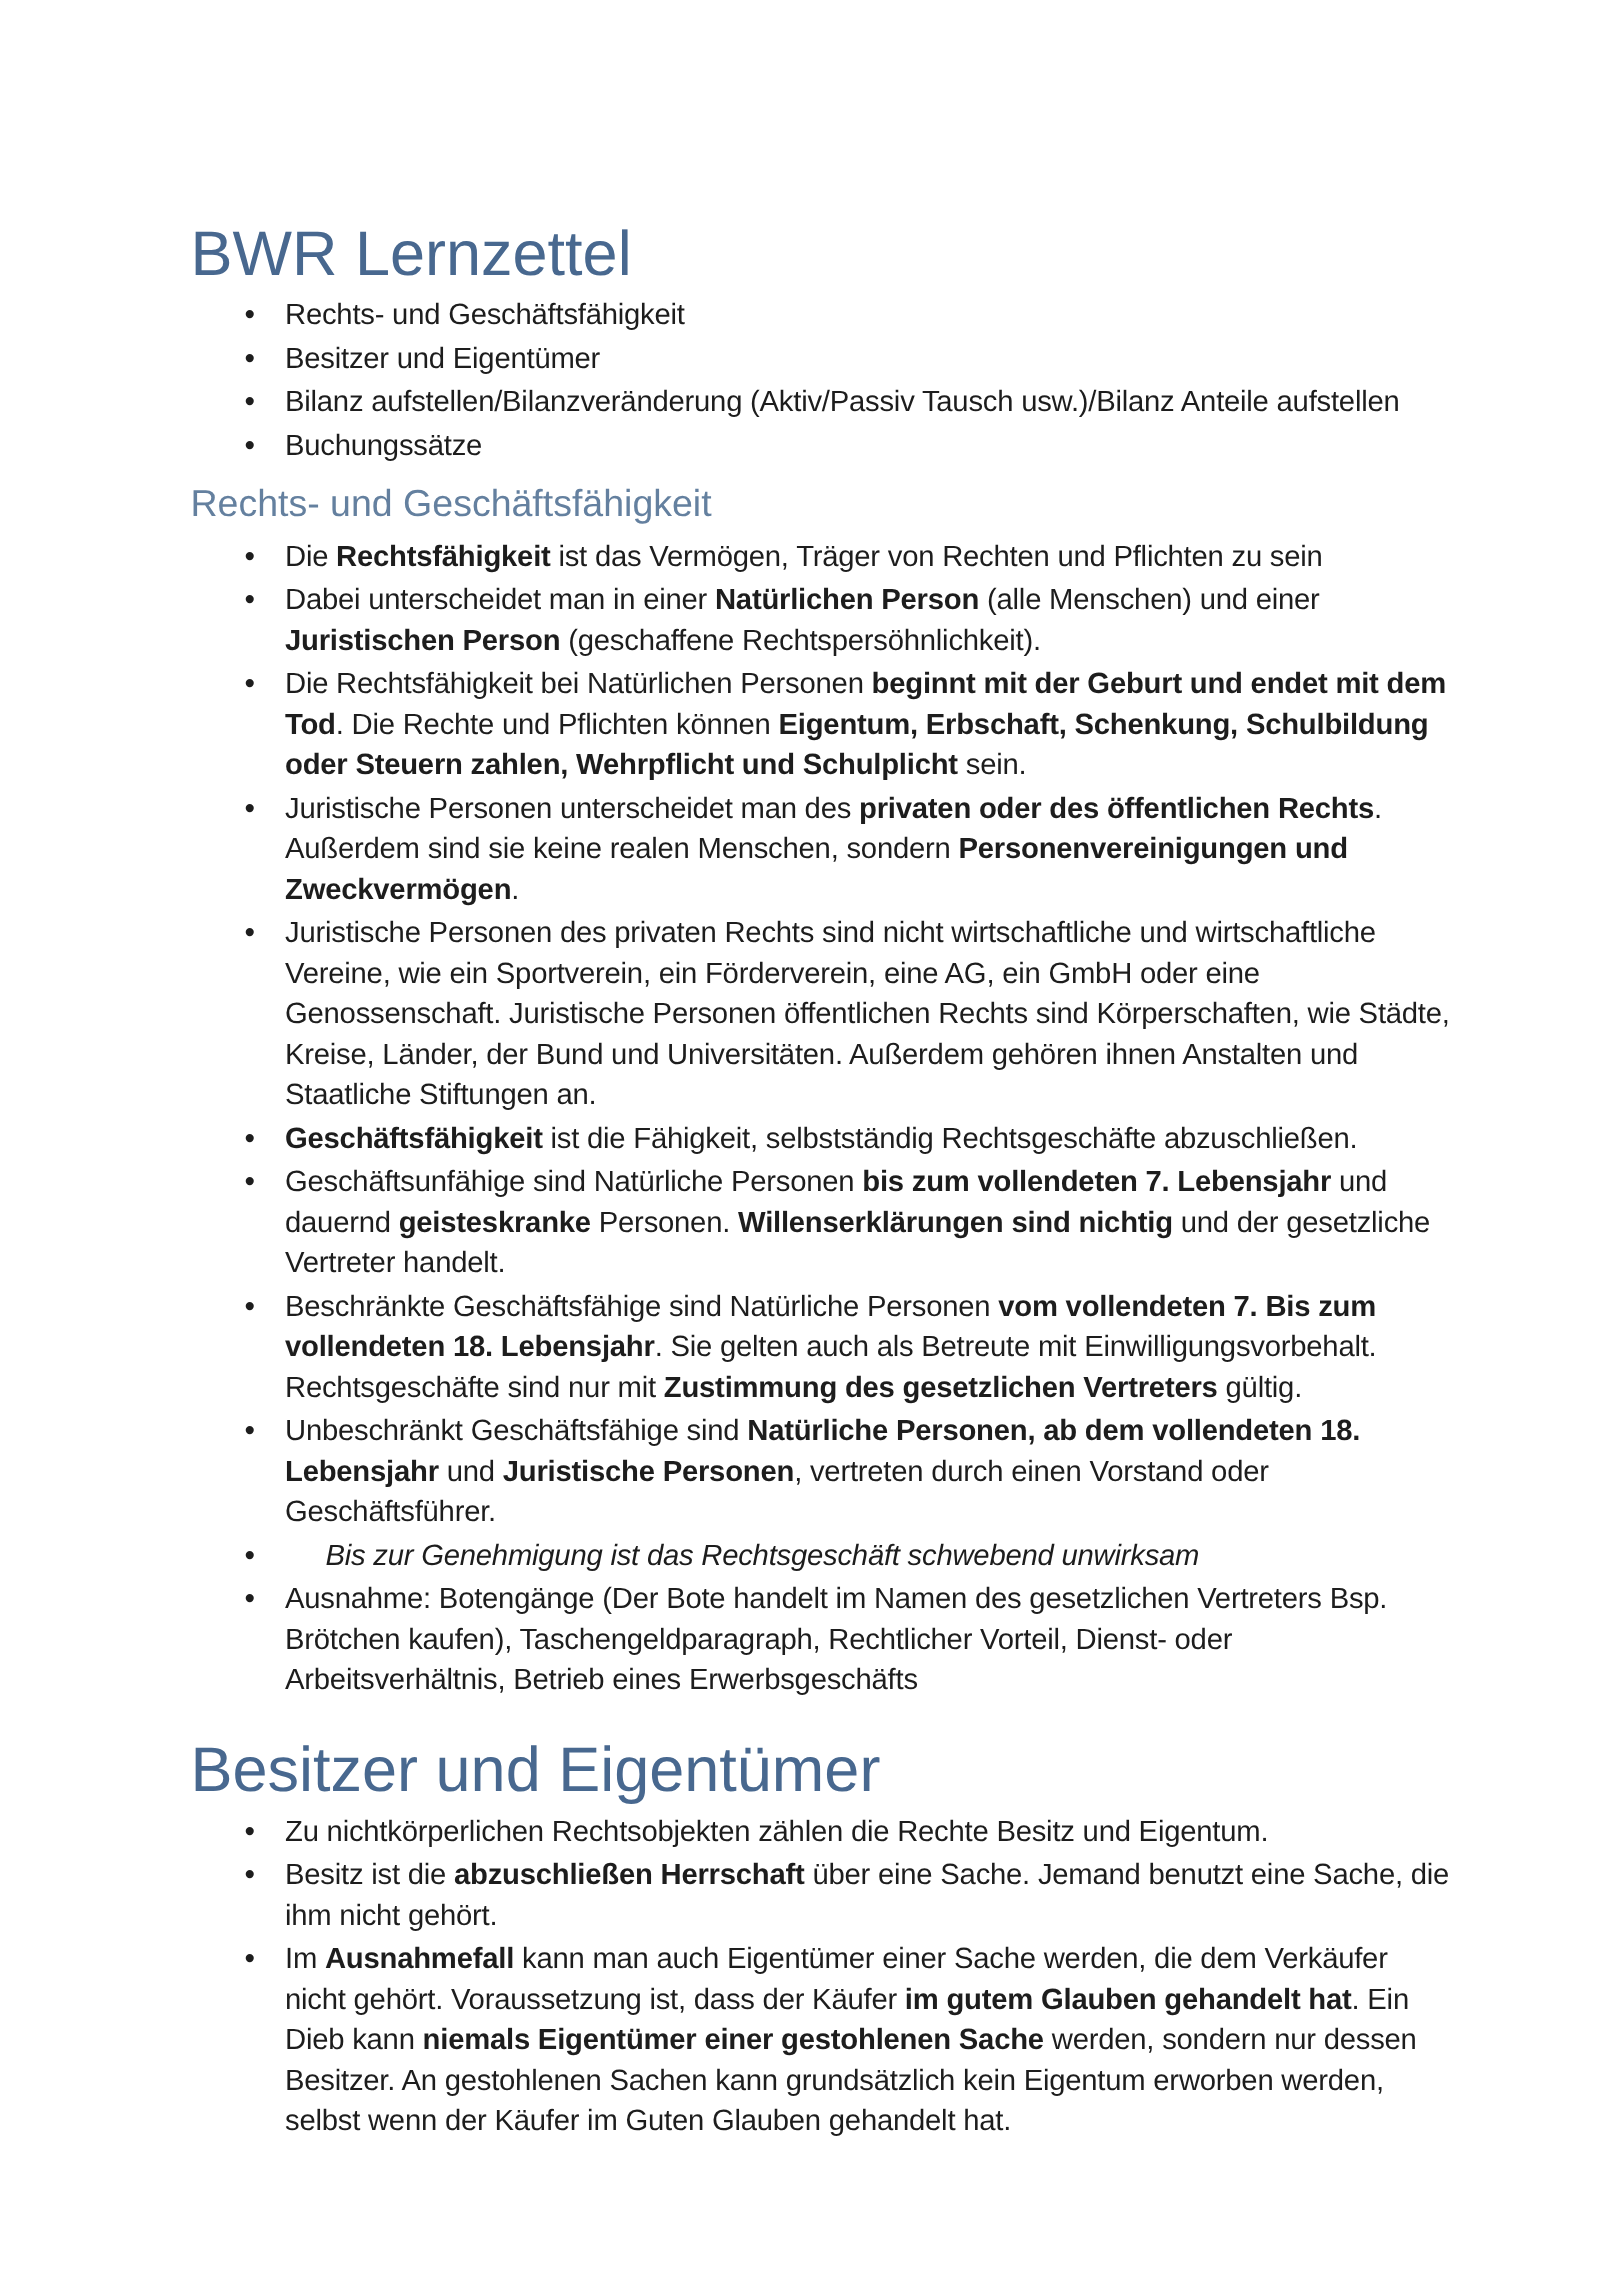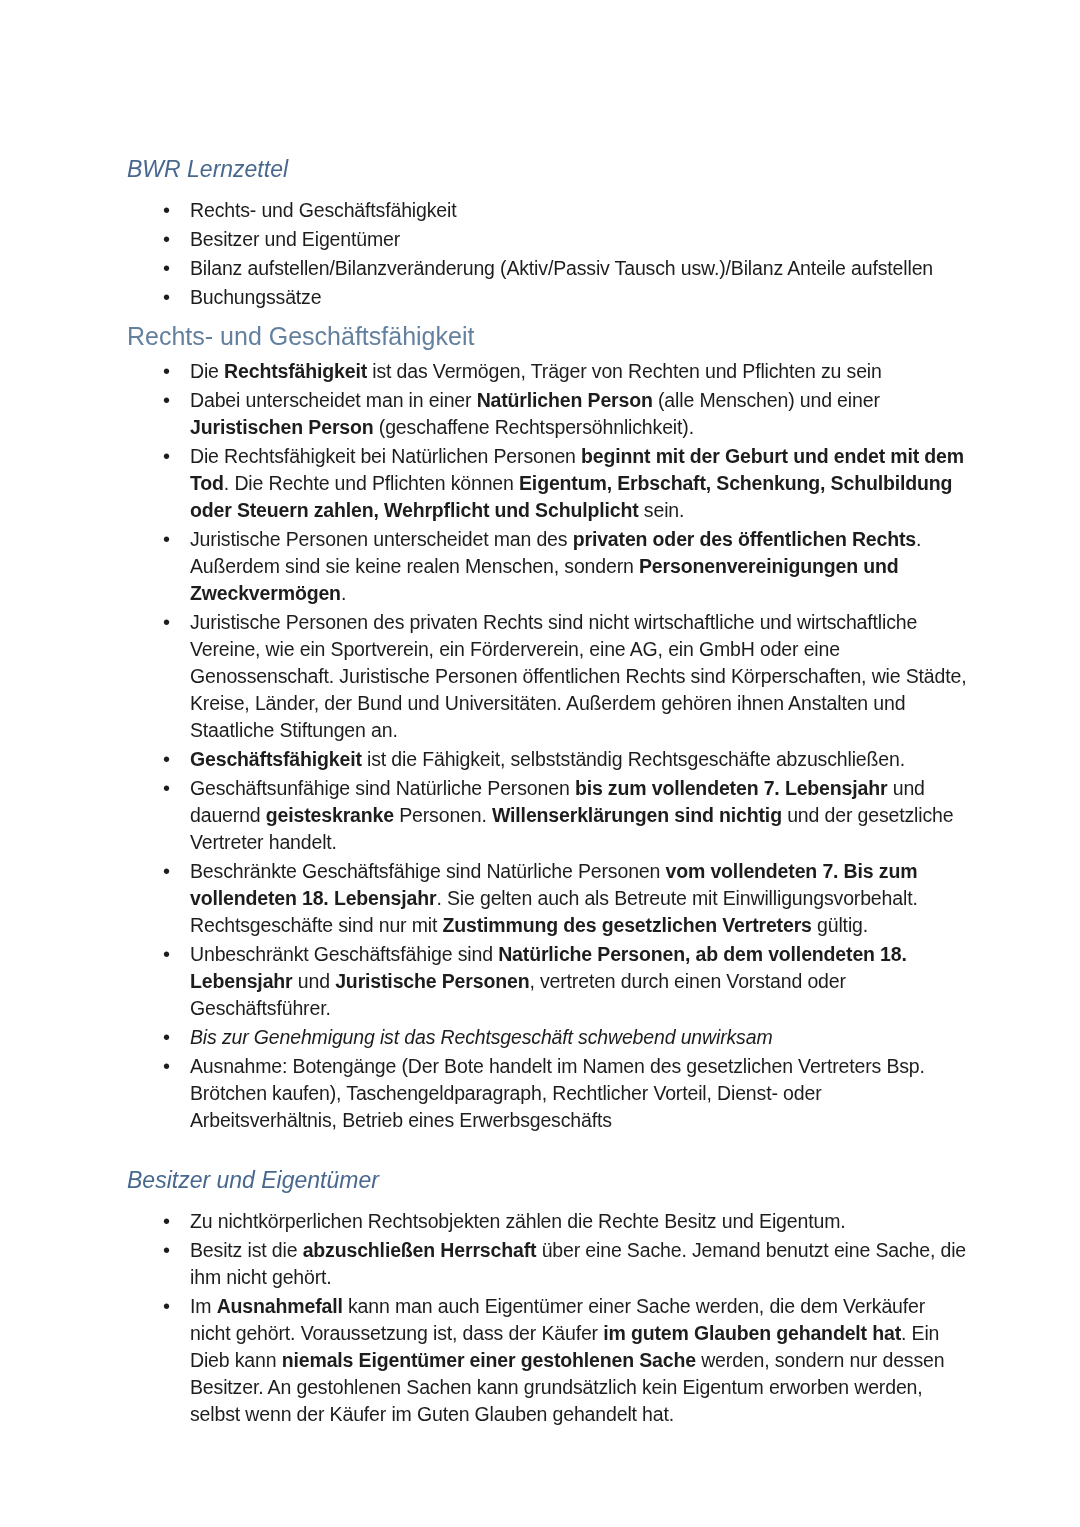--- a/index.html
+++ b/index.html
@@ -29,25 +29,24 @@
     font-size: 19.5px;
     line-height: 27px;
     letter-spacing: -0.15px;
   }
   h1.heading, h2.heading {
     font-weight: 400;
     letter-spacing: 0;
     margin: 0;
   }
   h1.heading {
-    font-size: 23px;
+    font-size: 42px;
     line-height: 38px;
     color: var(--h1-color, #48688F);
     margin: 0 0 9px 0;
-    font-style: italic;
   }
   h1.heading.later {
     margin-top: 27px;
   }
   h2.heading {
     font-size: 25px;
     line-height: 30px;
     color: var(--h2-color, #64809F);
     margin: 10px 0 7px 0;
   }
@@ -64,21 +63,21 @@
   ul.bullet-list li::before {
     content: "\2022";
     position: absolute;
     left: 36px;
     top: 0;
     color: var(--body-color, #1d1d1d);
     font-size: 20px;
   }
   .run { font-weight: 400; }
   .run.bold { font-weight: 700; }
-  .run.italic { font-style: italic; }
+  .run.italic { font-style: italic; margin-left: 27px; }
 </style>
 </head>
 <body>
 
 <div class="page">
   <main class="content">
       <h1 class="heading h1">BWR Lernzettel</h1>
       <ul class="bullet-list">
         <li><span class="run">Rechts- und Geschäftsfähigkeit</span></li>
         <li><span class="run">Besitzer und Eigentümer</span></li>

